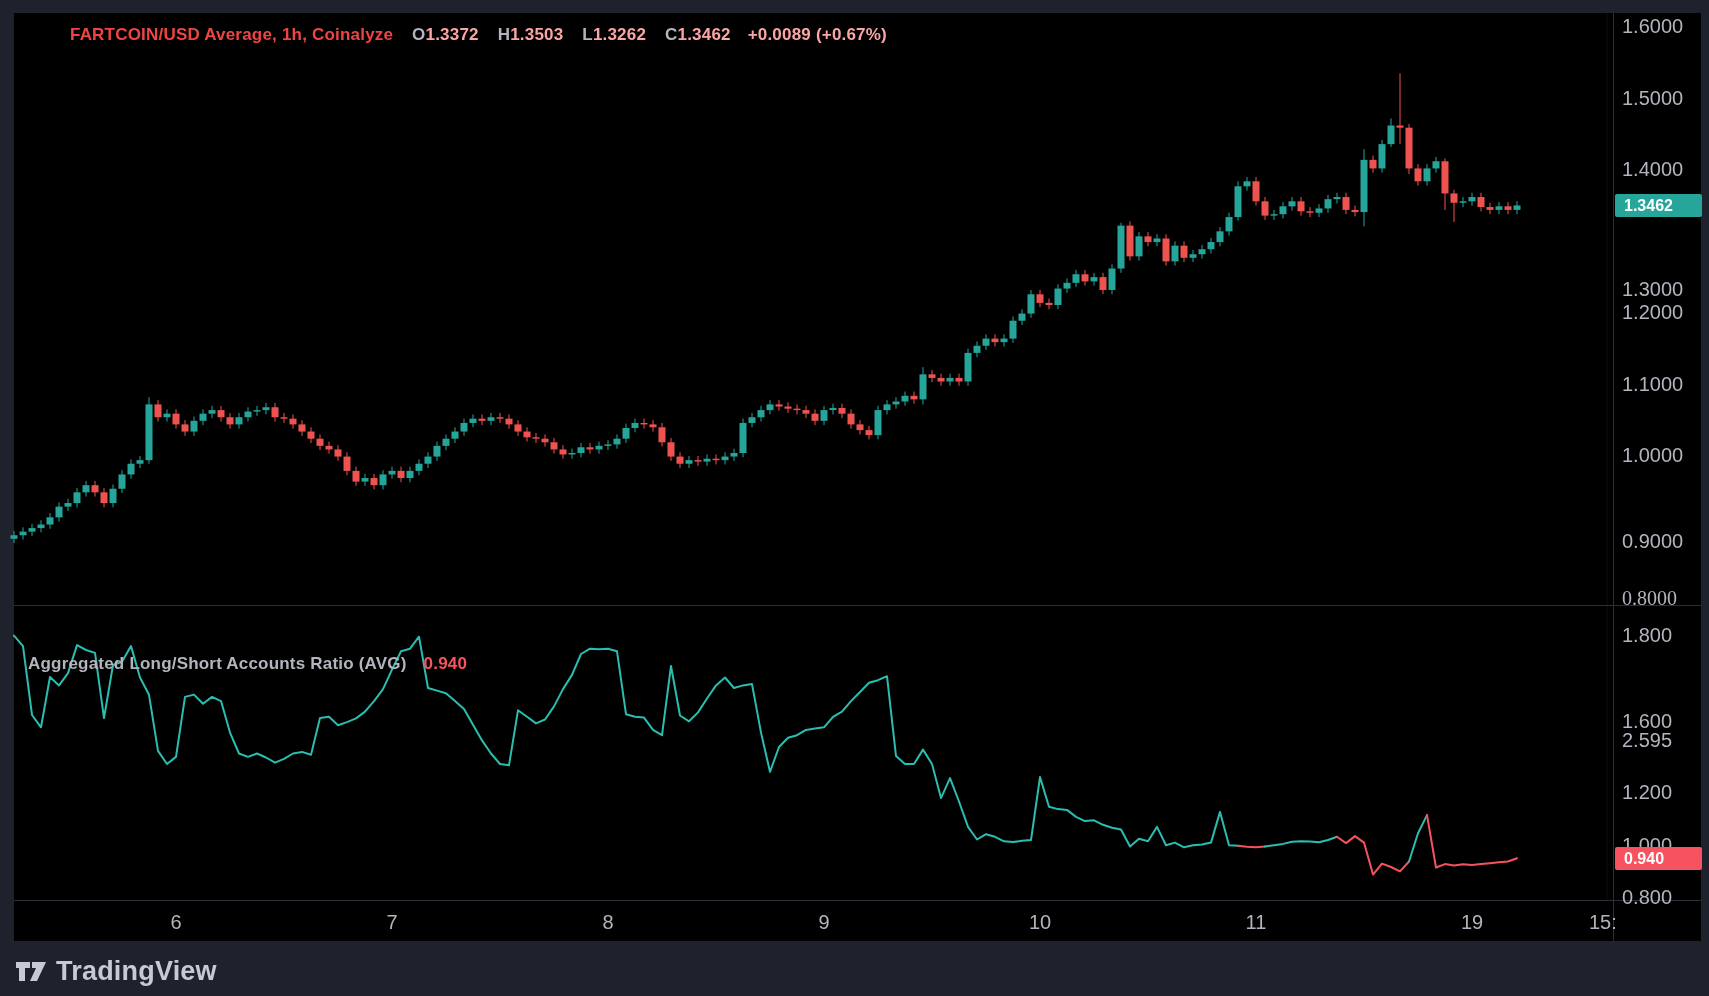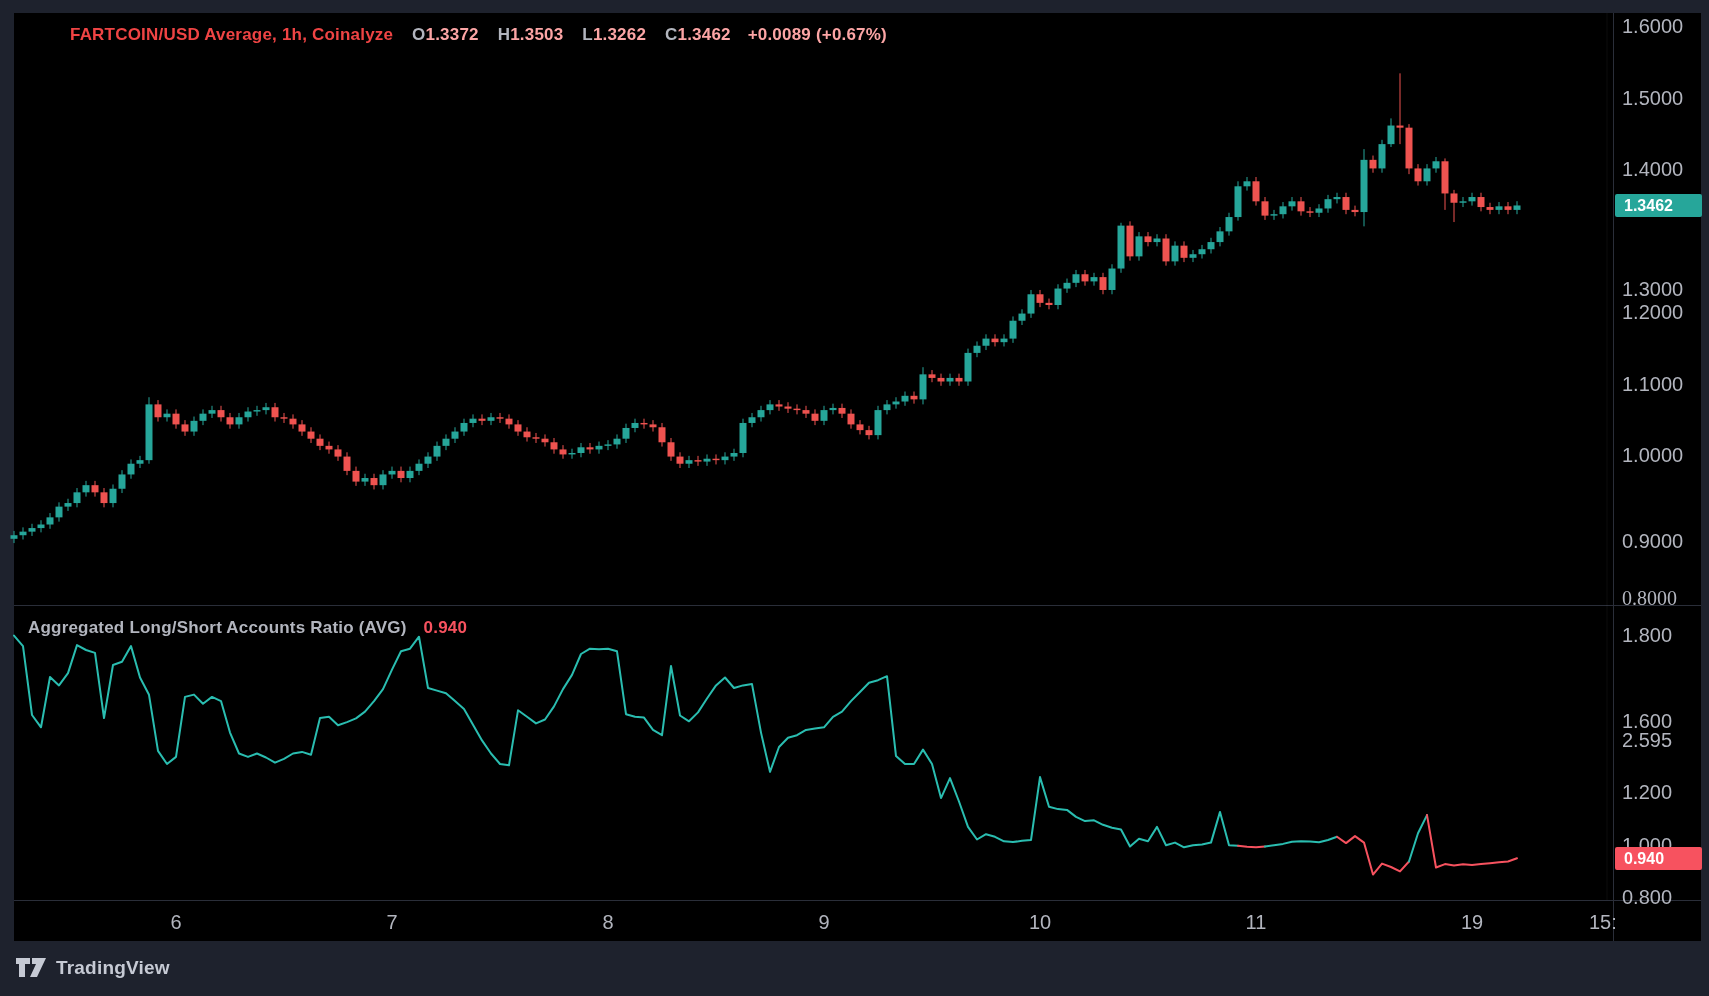--- a/index.html
+++ b/index.html
@@ -18,21 +18,21 @@
   .legend .ind{color:#b2b5be;font-weight:700;}
   .legend .indval{color:#f7525f;font-weight:700;margin-left:12px;}
   .badge{position:absolute;left:1615px;width:87px;height:23px;line-height:23px;z-index:5;
     color:#fff;font-size:16px;font-weight:700;padding-left:9px;border-radius:2px;}
   .badge.price{background:#26a69a;}
   .badge.ratio{background:#f7525f;}
   .tick{position:absolute;color:#b2b5be;font-size:20px;z-index:4;font-weight:400;}
   .tick.time{width:60px;text-align:center;}
   .timeclip{position:absolute;overflow:hidden;z-index:4;}
   .logo{position:absolute;left:16px;top:956px;display:flex;align-items:center;gap:9px;z-index:6;}
-  .logo-text{color:#c6cad4;font-size:19px;font-weight:700;letter-spacing:.2px;}
+  .logo-text{color:#c6cad4;font-size:27px;font-weight:700;letter-spacing:.2px;}
 </style>
 </head>
 <body>
 
 <div class="stage">
   <div class="chart-panel"></div>
 
   <svg id="chart-svg" width="1709" height="996">
       <g>
         <line x1="1613.5" y1="13" x2="1613.5" y2="941" stroke="#2a2e39" stroke-width="1"></line>
@@ -390,21 +390,21 @@
 
   <div class="legend" style="left:28px;top:25px;">
     <span class="sym">FARTCOIN/USD Average, 1h, Coinalyze</span>
     <span class="k">O</span><span class="v">1.3372</span>
     <span class="k">H</span><span class="v">1.3503</span>
     <span class="k">L</span><span class="v">1.3262</span>
     <span class="k">C</span><span class="v">1.3462</span>
     <span class="v chg">+0.0089 (+0.67%)</span>
   </div>
 
-  <div class="legend" style="left:28px;top:618px;">
+  <div class="legend" style="left:28px;top:654px;">
     <span class="ind">Aggregated Long/Short Accounts Ratio (AVG)</span>
     <span class="indval">0.940</span>
   </div>
 
   <div class="badge price" style="top:194px;">1.3462</div>
   <div class="badge ratio" style="top:847px;">0.940</div>
 
   <div id="ticks">
       <div class="tick " style="left: 1622px; top: 15px;">1.6000</div>
       <div class="tick " style="left: 1622px; top: 86.5px;">1.5000</div>

